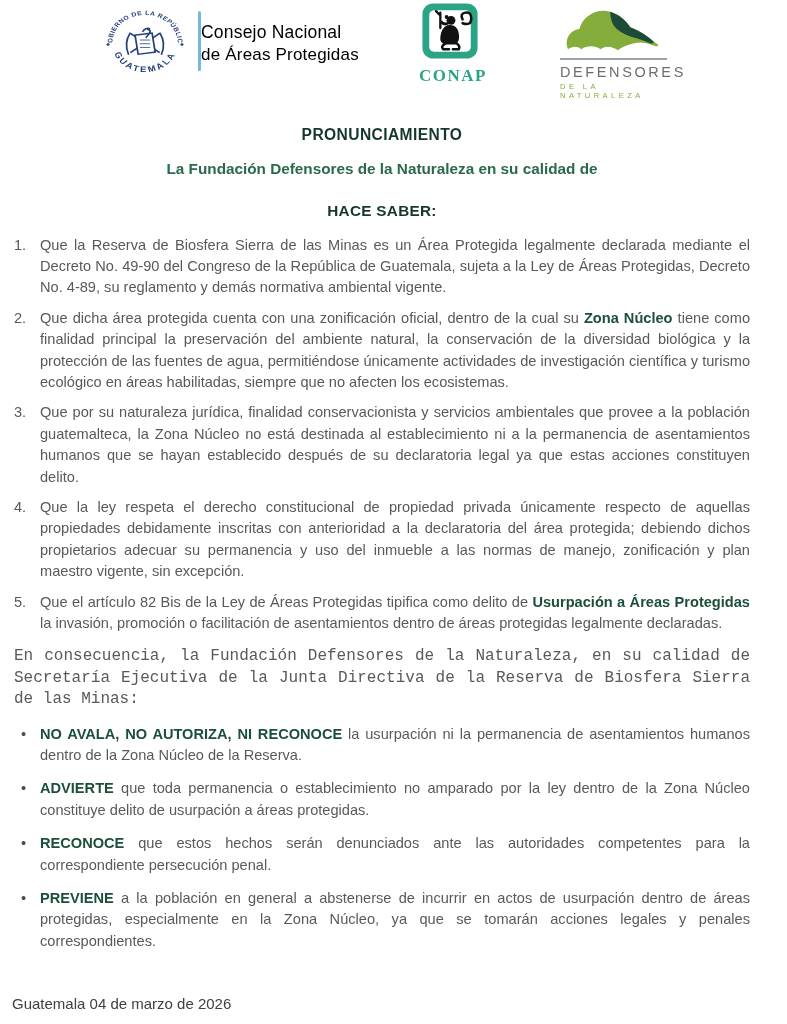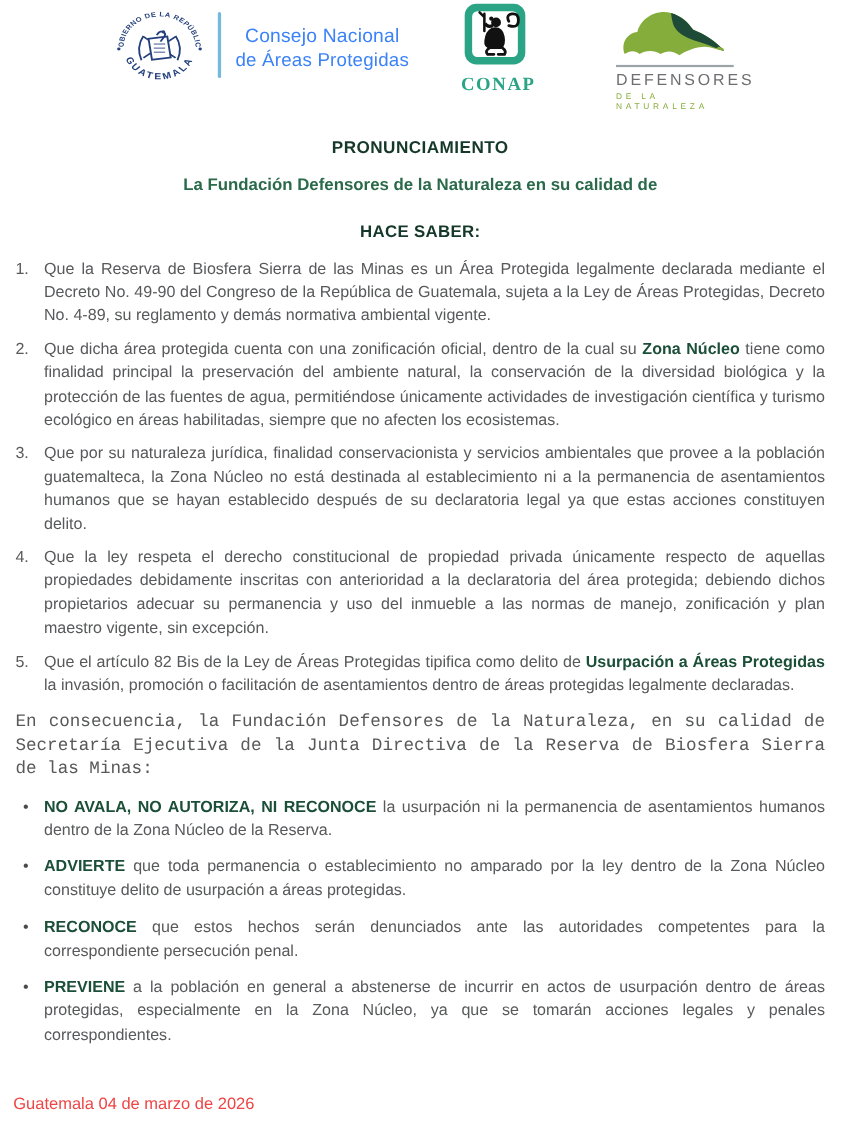--- a/index.html
+++ b/index.html
@@ -3,21 +3,21 @@
 <meta charset="utf-8">
 <style>
   html,body{margin:0;padding:0;background:#ffffff;}
   body{width:787px;height:1024px;font-family:"Liberation Sans",sans-serif;-webkit-font-smoothing:antialiased;}
   .page{position:relative;width:787px;height:1024px;background:#fff;overflow:hidden;}
 
   
   .logo-gov{position:absolute;left:102px;top:6px;display:flex;align-items:flex-start;}
   .seal-svg{width:86px;height:74px;}
   .council-divider{width:3px;height:60px;background:#74b9de;margin:5px 0 0 10px;border-radius:2px;}
-  .council-text{margin-left:13px;padding-top:16px;color:#3b82f6;line-height:1.25;text-align:center;}
+  .council-text{padding-top:16px;color:#000000;line-height:1.25;}
   .council-line1{font-size:17.5px;font-weight:400;letter-spacing:.2px;}
   .council-line2{font-size:17px;font-weight:400;letter-spacing:.2px;}
 
   .logo-conap{position:absolute;left:419px;top:2px;width:62px;text-align:center;}
   .conap-word{font-family:"Liberation Serif",serif;font-weight:700;font-size:17px;color:#2aa484;letter-spacing:1.5px;margin-top:2px;}
 
   .logo-def{position:absolute;left:548px;top:7px;width:107px;text-align:left;margin-left:12px;}
   .def-rule{height:2px;background:#9aa3a8;margin:1px 0 4px;}
   .def-name{font-size:14.5px;letter-spacing:2.6px;color:#6d6e71;font-weight:400;}
   .def-sub{font-size:7.6px;letter-spacing:3.4px;color:#85ad3c;margin-top:2px;}
@@ -31,21 +31,21 @@
   .num-item{display:flex;margin-bottom:9px;font-size:14.6px;line-height:21.4px;}
   .num{flex:0 0 26px;}
   .item-text{flex:1;text-align:justify;}
 
   .consequence{margin:12px 0 13px 0;font-size:16px;line-height:21.4px;text-align:justify;font-family:Liberation Mono, monospace;}
 
   .bullet-item{display:flex;margin-bottom:12px;font-size:14.6px;line-height:21.4px;}
   .bullet-dot{flex:0 0 26px;padding-left:7px;box-sizing:border-box;color:#4a4a4c;}
   .strong-green{font-weight:700;color:#1c4f38;}
 
-  .date-line{position:absolute;left:12px;top:995px;font-size:15px;color:#ef4444;}
+  .date-line{position:absolute;left:12px;top:995px;font-size:15px;color:#404040;}
 </style>
 </head>
 <body>
 
 <div class="page">
 
   <div class="logo-gov">
     <svg class="seal-svg" viewBox="0 0 100 100" preserveAspectRatio="none">
       <defs>
         <path id="sealTop" d="M 12.1,52.8 A 38,38 0 1 1 87.9,52.8" fill="none"></path>

